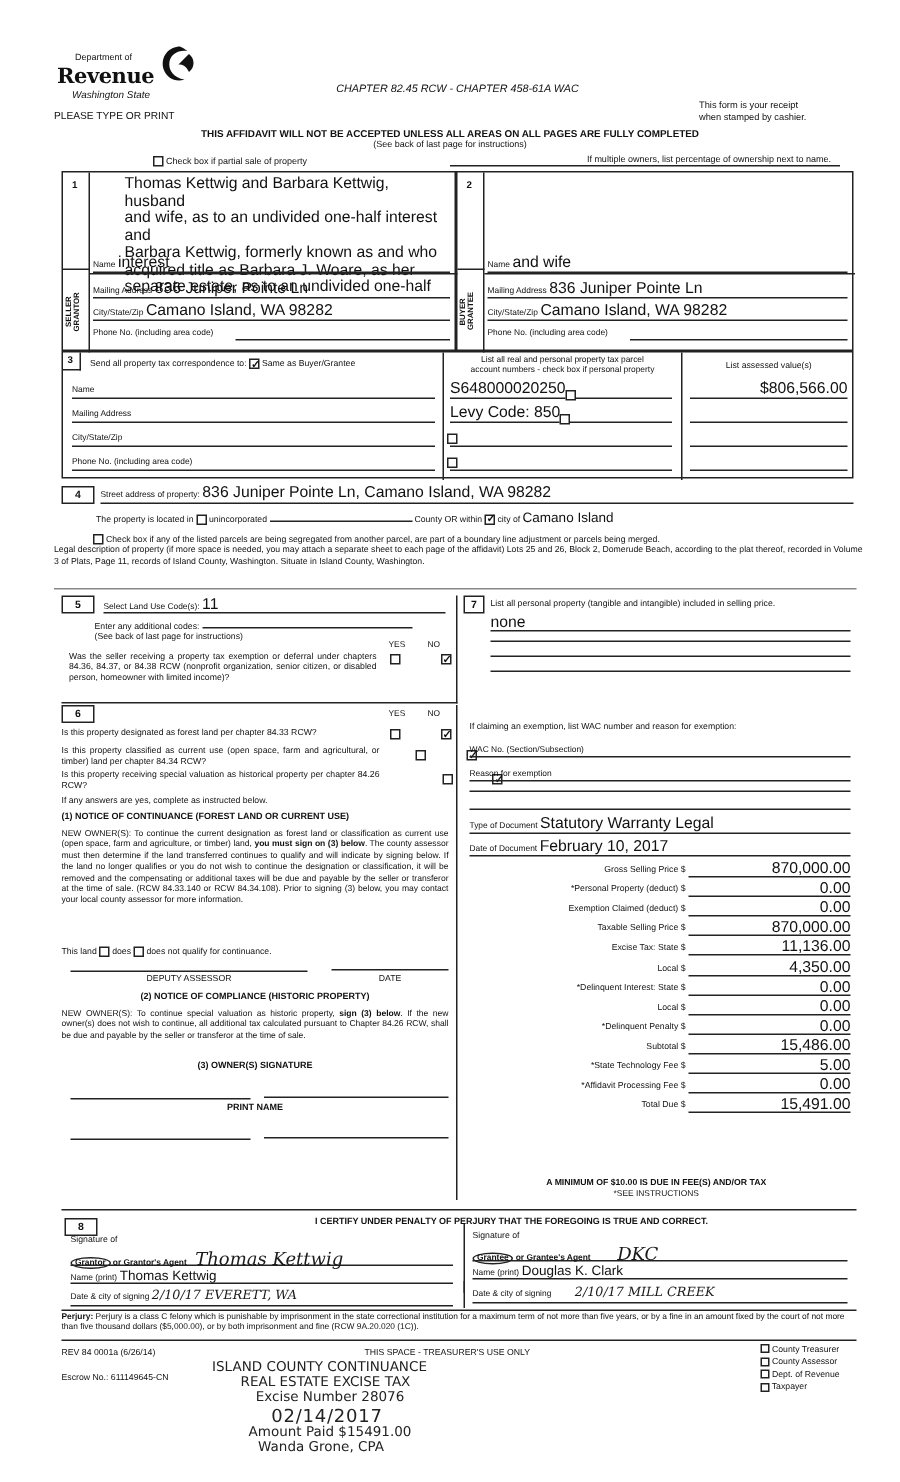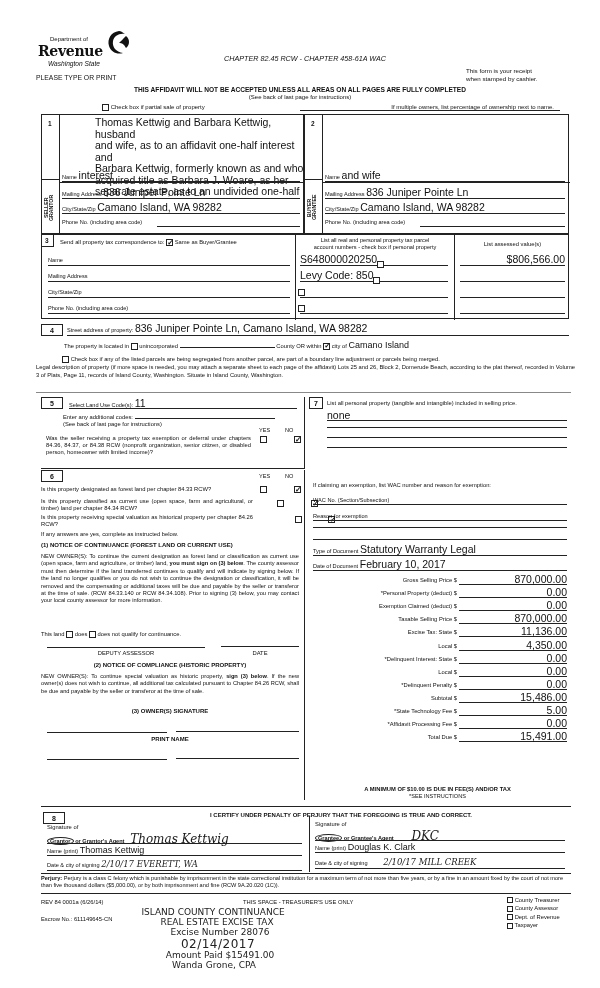--- a/index.html
+++ b/index.html
@@ -50,23 +50,23 @@
 </div>
 <div class="abs uline" style="left:300px;top:104px;width:260px;font-size:6px;text-align:right;padding-right:6px;">
   <span>If multiple owners, list percentage of ownership next to name.</span>
 </div>
 
 <div class="abs box" style="left:41px;top:114px;width:263px;height:120px;">
   <div class="abs" style="left:0;top:0;width:18px;height:120px;border-right:0.9px solid #222;"></div>
   <div class="abs b" style="left:6px;top:5px;font-size:6.5px;">1</div>
   <div class="abs" style="left:0;top:64px;width:18px;border-top:0.9px solid #222;"></div>
   <div class="abs vert b" style="left:2px;top:70px;width:14px;height:45px;">SELLER<br>GRANTOR</div>
-  <div class="abs" style="left:40px;top:2px;width:230px;">
+  <div class="abs" style="left:28px;top:2px;width:230px;">
     <div class="fill" style="padding-left:13px;">Thomas Kettwig and Barbara Kettwig, husband</div>
-    <div class="fill" style="padding-left:13px;">and wife, as to an affidavit one-half interest and</div>
+    <div class="fill" style="padding-left:13px;">and wife, as to an undivided one-half interest and</div>
     <div class="fill" style="padding-left:13px;">Barbara Kettwig, formerly known as and who</div>
     <div class="fill" style="padding-left:13px;">acquired title as Barbara J. Woare, as her</div>
     <div class="fill" style="padding-left:13px;">separate estate, as to an undivided one-half</div>
   </div>
   <div class="abs uline" style="left:20px;top:55px;width:238px;height:12px;">
     <span class="lbl">Name</span>
     <span class="fill">interest</span>
   </div>
   <div class="abs" style="left:18px;top:67px;width:245px;border-top:0.9px solid #222;"></div>
   <div class="abs uline" style="left:20px;top:72px;width:238px;height:12px;">

